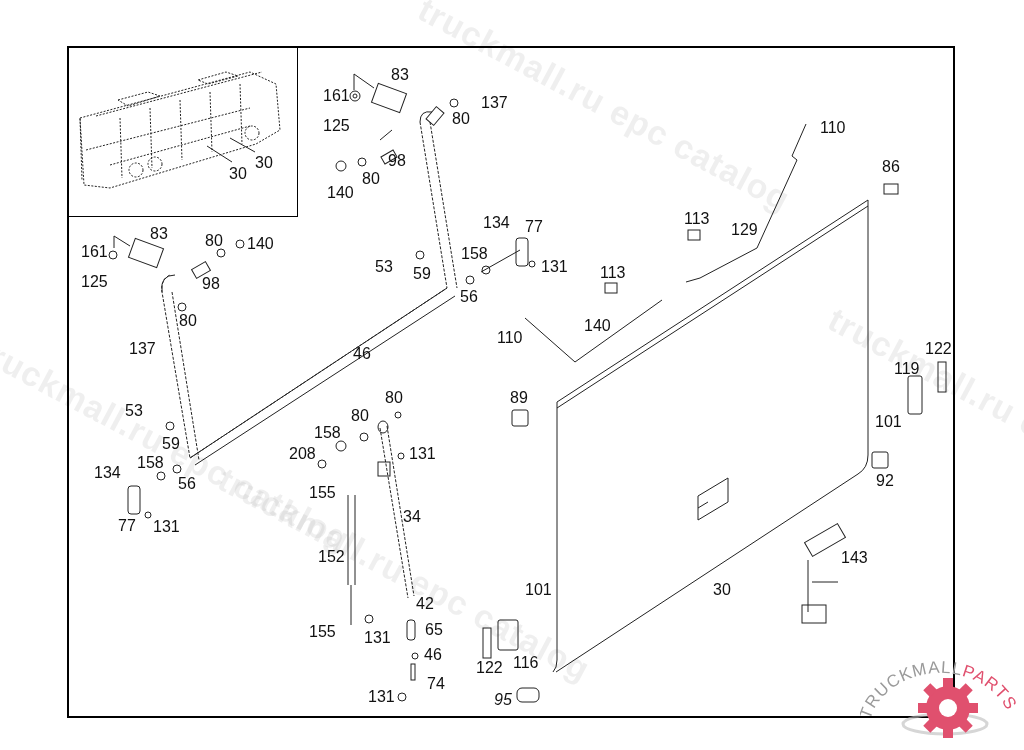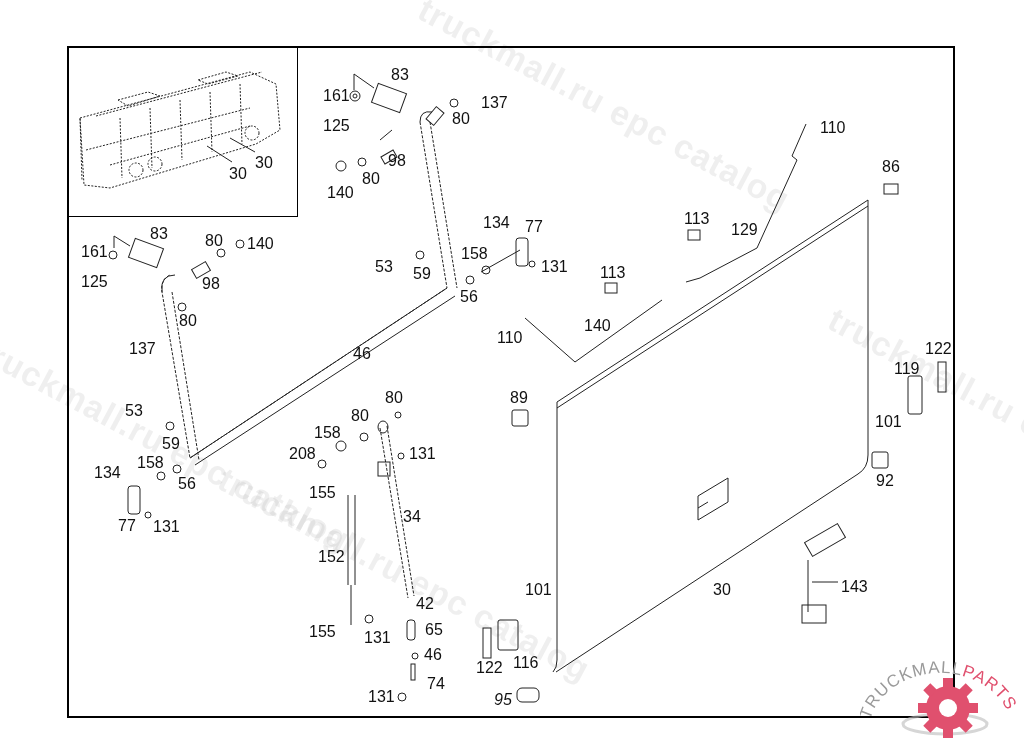--- a/index.html
+++ b/index.html
@@ -183,21 +183,21 @@
       <div class="callout" style="left: 409px; top: 446px;">131</div>
       <div class="callout" style="left: 137px; top: 455px;">158</div>
       <div class="callout" style="left: 94px; top: 465px;">134</div>
       <div class="callout" style="left: 178px; top: 476px;">56</div>
       <div class="callout" style="left: 876px; top: 473px;">92</div>
       <div class="callout" style="left: 309px; top: 485px;">155</div>
       <div class="callout" style="left: 403px; top: 509px;">34</div>
       <div class="callout" style="left: 118px; top: 518px;">77</div>
       <div class="callout" style="left: 153px; top: 519px;">131</div>
       <div class="callout" style="left: 318px; top: 549px;">152</div>
-      <div class="callout" style="left: 841px; top: 579px;">143</div>
+      <div class="callout" style="left: 841px; top: 550px;">143</div>
       <div class="callout" style="left: 713px; top: 582px;">30</div>
       <div class="callout" style="left: 525px; top: 582px;">101</div>
       <div class="callout" style="left: 416px; top: 596px;">42</div>
       <div class="callout" style="left: 309px; top: 624px;">155</div>
       <div class="callout" style="left: 364px; top: 630px;">131</div>
       <div class="callout" style="left: 425px; top: 622px;">65</div>
       <div class="callout" style="left: 424px; top: 647px;">46</div>
       <div class="callout" style="left: 476px; top: 660px;">122</div>
       <div class="callout" style="left: 513px; top: 655px;">116</div>
       <div class="callout" style="left: 427px; top: 676px;">74</div>

